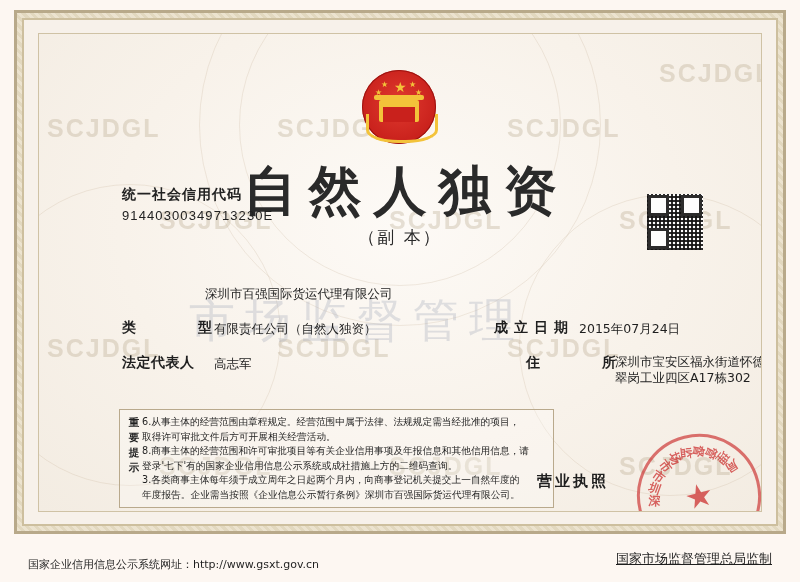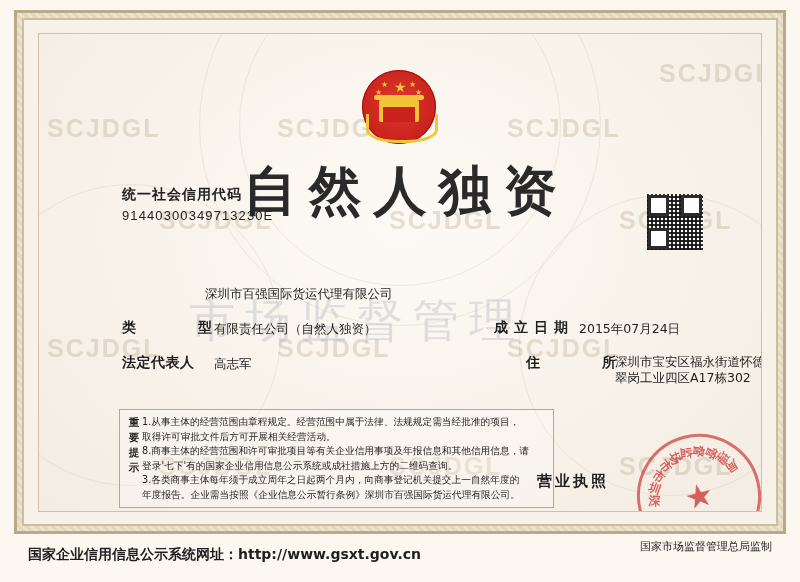--- a/index.html
+++ b/index.html
@@ -304,31 +304,31 @@
     top: 50%;
     font-size: 12px;
     color: rgba(200,30,30,0.8);
     font-weight: bold;
     transform-origin: 0 0;
   }
   
   .footer-left {
     position: absolute;
     left: 28px;
-    bottom: 18px;
-    font-size: 14px;
-    color: #1f1f1f;
-    font-weight: bold;
+    bottom: 10px;
+    font-size: 11px;
+    color: #1f1f1f;
   }
   .footer-right {
     position: absolute;
     right: 28px;
-    bottom: 28px;
-    font-size: 11px;
-    color: #1f1f1f;
+    bottom: 14px;
+    font-size: 13px;
+    color: #1f1f1f;
+    text-decoration: underline;
   }
 </style>
 </head>
 <body>
 
 <div class="license">
 
   <div class="frame-outer"></div>
   <div class="frame-mid"></div>
 
@@ -362,20 +362,21 @@
       <div class="star s1">★</div>
       <div class="star s2">★</div>
       <div class="star s3">★</div>
       <div class="star s4">★</div>
       <div class="roof"></div>
       <div class="gate"></div>
       <div class="wheat"></div>
     </div>
 
     <div class="title">自然人独资</div>
+    <div class="subtitle">（副 本）</div>
 
     <div class="code-label">统一社会信用代码</div>
     <div class="code-value">91440300349713230E</div>
 
     <div class="qr">
         <div class="qr-c3"></div>
       </div>
 
     <div class="fields">
       <div class="f-value val-name">深圳市百强国际货运代理有限公司</div>
@@ -395,21 +396,21 @@
 
     <div class="notes">
       <div class="notes-inner">
         <div class="notes-title">
           <div>重</div>
           <div>要</div>
           <div>提</div>
           <div>示</div>
         </div>
         <div class="notes-body">
-          <div>1.从事主体的经营范围由章程规定。经营范围中属于法律、法规规定需当经批准的项目，</div>
+          <div>6.从事主体的经营范围由章程规定。经营范围中属于法律、法规规定需当经批准的项目，</div>
           <div>取得许可审批文件后方可开展相关经营活动。</div>
           <div>8.商事主体的经营范围和许可审批项目等有关企业信用事项及年报信息和其他信用信息，请</div>
           <div>登录'七下'有的国家企业信用信息公示系统或成社措施上方的二维码查询。</div>
           <div>3.各类商事主体每年须于成立周年之日起两个月内，向商事登记机关提交上一自然年度的</div>
           <div>年度报告。企业需当按照《企业信息公示暂行条例》深圳市百强国际货运代理有限公司。</div>
         </div>
       </div>
     </div>
 
     <div class="registrar">营业执照</div>

